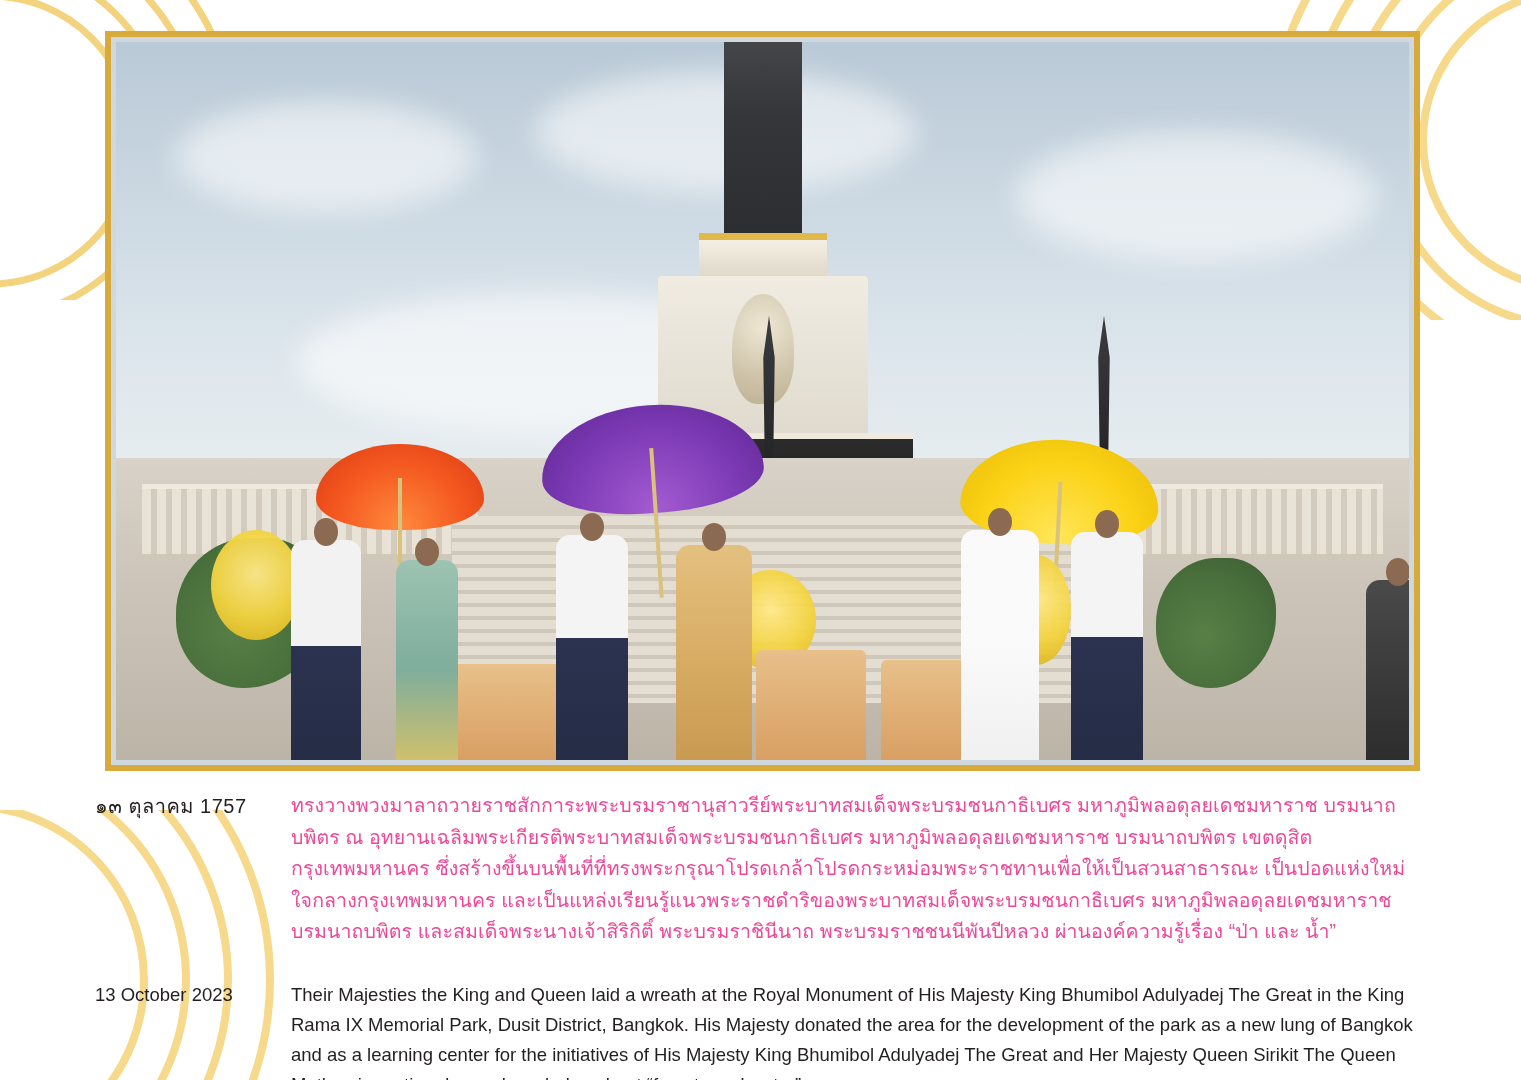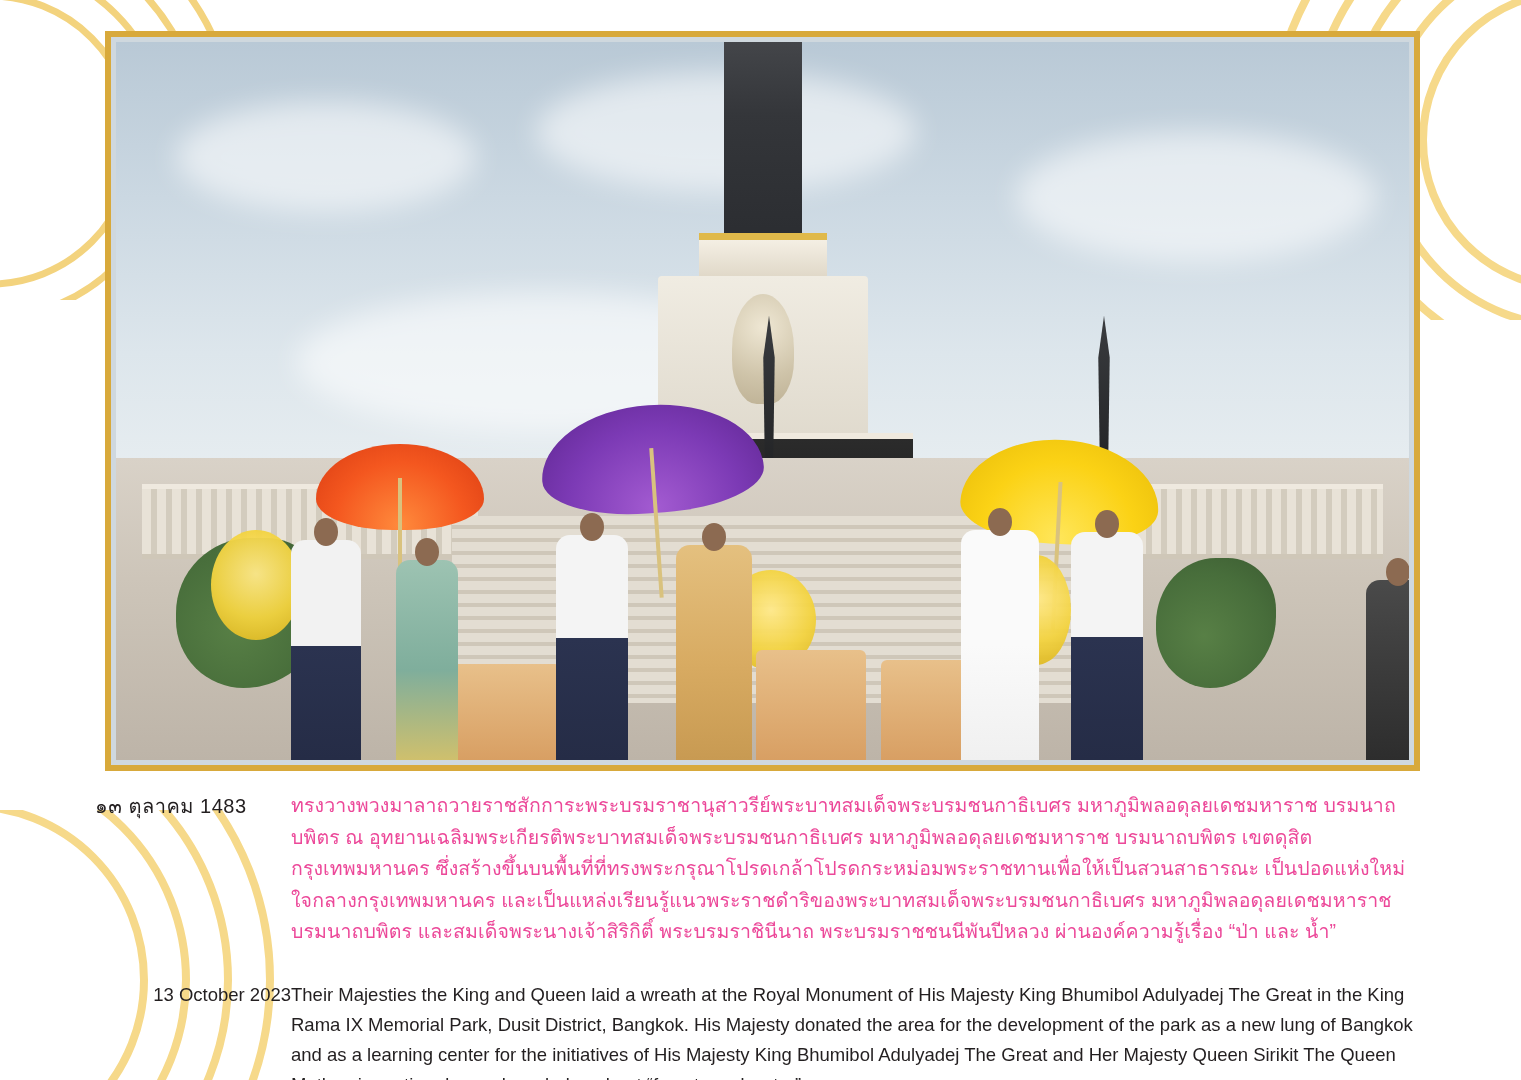--- a/index.html
+++ b/index.html
@@ -298,21 +298,20 @@
     flex: 1;
     color: #231f20;
     font-size: 18.5px;
     line-height: 1.62;
   }
   .cap-block.english {
     margin-top: 32px;
   }
   .cap-date-en {
     font-size: 18.5px;
-    text-align: right;
   }
 </style>
 </head>
 <body>
 
 <div class="page">
 
   <svg class="corner-deco deco-top-left" viewBox="0 0 560 560">
     <g fill="none" stroke="#f3d37e" stroke-width="7">
       <circle cx="160" cy="400" r="246"></circle>
@@ -401,21 +400,21 @@
       <div class="figure" style="left:1250px; width:64px; height:180px; background:linear-gradient(#4a4a4a, #2d2d2d);">
           <span class="fig-head"></span>
         </div>
 
     </div>
   </div>
 
   <div class="caption">
 
     <div class="cap-block thai">
-      <div class="cap-date cap-date-th">๑๓  ตุลาคม 1483</div>
+      <div class="cap-date cap-date-th">๑๓  ตุลาคม 1757</div>
       <div class="cap-text-th">ทรงวางพวงมาลาถวายราชสักการะพระบรมราชานุสาวรีย์พระบาทสมเด็จพระบรมชนกาธิเบศร มหาภูมิพลอดุลยเดชมหาราช บรมนาถบพิตร ณ อุทยานเฉลิมพระเกียรติพระบาทสมเด็จพระบรมชนกาธิเบศร มหาภูมิพลอดุลยเดชมหาราช บรมนาถบพิตร เขตดุสิต กรุงเทพมหานคร  ซึ่งสร้างขึ้นบนพื้นที่ที่ทรงพระกรุณาโปรดเกล้าโปรดกระหม่อมพระราชทานเพื่อให้เป็นสวนสาธารณะ เป็นปอดแห่งใหม่ใจกลางกรุงเทพมหานคร และเป็นแหล่งเรียนรู้แนวพระราชดำริของพระบาทสมเด็จพระบรมชนกาธิเบศร มหาภูมิพลอดุลยเดชมหาราช บรมนาถบพิตร และสมเด็จพระนางเจ้าสิริกิติ์ พระบรมราชินีนาถ พระบรมราชชนนีพันปีหลวง ผ่านองค์ความรู้เรื่อง “ป่า และ น้ำ”</div>
     </div>
 
     <div class="cap-block english">
       <div class="cap-date cap-date-en">13 October 2023</div>
       <div class="cap-text-en">Their Majesties the King and Queen laid a wreath at the Royal Monument of His Majesty King Bhumibol Adulyadej The Great in the King Rama IX Memorial Park, Dusit District, Bangkok. His Majesty donated the area for the development of the park as a new lung of Bangkok and as a learning center for the initiatives of His Majesty King Bhumibol Adulyadej The Great and Her Majesty Queen Sirikit The Queen Mother, imparting deeper knowledge about “forests and water”.</div>
     </div>
 
   </div>
 

